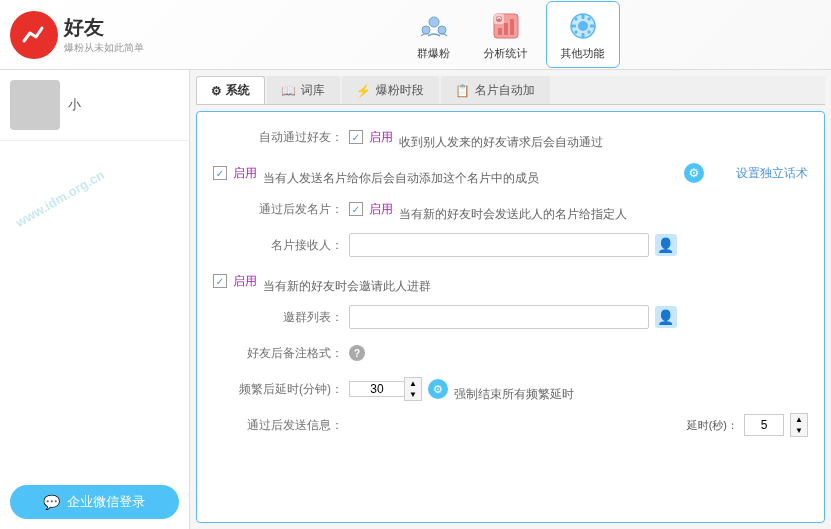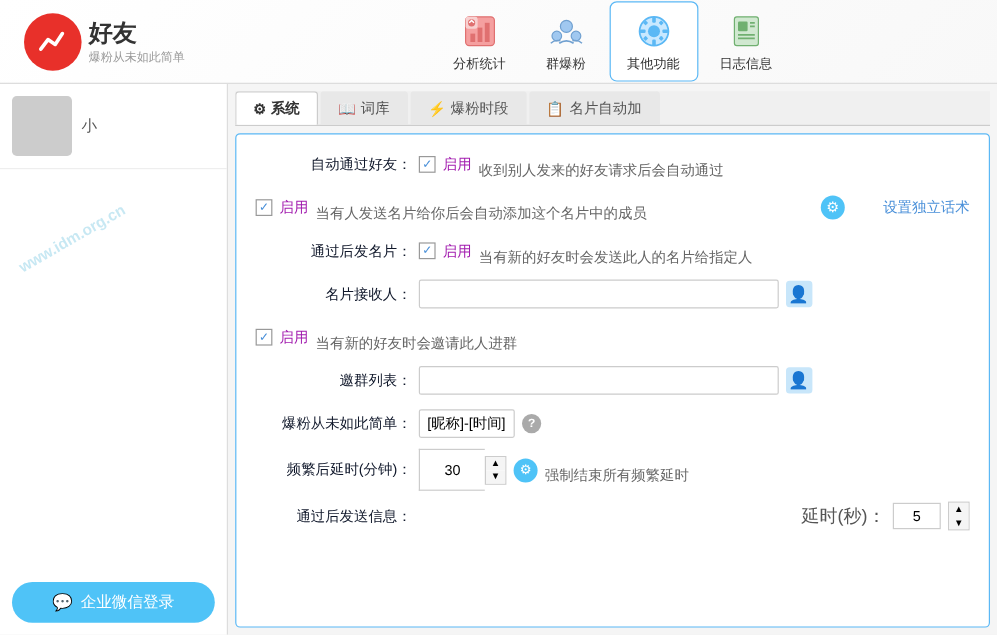--- a/index.html
+++ b/index.html
@@ -5,21 +5,21 @@
     * { box-sizing: border-box; margin: 0; padding: 0; }
     body { font-family: 'Microsoft YaHei', SimHei, sans-serif; font-size: 12px; background: #f0f0f0; width: 831px; height: 529px; overflow: hidden; }
 
     
     .title-bar {
       background: linear-gradient(135deg, #fff 0%, #f8f8f8 100%);
       height: 70px;
       display: flex;
       align-items: center;
       border-bottom: 1px solid #ddd;
-      padding: 0 20px;
+      padding: 0 10px;
     }
     .logo-area {
       display: flex;
       align-items: center;
       width: 190px;
       flex-shrink: 0;
     }
     .logo-icon {
       width: 48px;
       height: 48px;
@@ -164,21 +164,21 @@
       display: flex;
       align-items: center;
       min-height: 30px;
       margin-bottom: 6px;
       gap: 6px;
     }
     .form-label {
       width: 130px;
       text-align: right;
       flex-shrink: 0;
-      color: #0f172a;
+      color: #737373;
       font-size: 12px;
     }
     .form-content {
       display: flex;
       align-items: center;
       gap: 6px;
       flex: 1;
     }
     .checkbox-enabled {
       width: 14px; height: 14px;
@@ -215,21 +215,21 @@
       font-size: 14px;
       cursor: pointer;
     }
 
     .num-input-group {
       display: flex;
       align-items: center;
     }
     .num-input {
       width: 55px;
-      height: 35px;
+      height: 16px;
       border: 1px solid #ccc;
       border-right: none;
       text-align: center;
       font-size: 12px;
       outline: none;
     }
     .num-spinner {
       display: flex;
       flex-direction: column;
       border: 1px solid #ccc;
@@ -256,21 +256,21 @@
       gap: 3px;
       margin-left: 28px;
     }
 
     .delay-group {
       display: flex;
       align-items: center;
       gap: 6px;
       margin-left: auto;
     }
-    .delay-label { color: #555; font-size: 15px; }
+    .delay-label { color: #555; font-size: 11px; }
     .delay-input {
       width: 40px;
       height: 22px;
       border: 1px solid #ccc;
       text-align: center;
       font-size: 12px;
       outline: none;
     }
   </style>
 </head>
@@ -283,48 +283,48 @@
         <polyline points="4,20 10,12 16,16 22,7" stroke="white" stroke-width="3" fill="none" stroke-linecap="round" stroke-linejoin="round"></polyline>
       </svg>
     </div>
     <div class="logo-text">
       <span class="logo-title">好友</span>
       <span class="logo-subtitle">爆粉从未如此简单</span>
     </div>
   </div>
 
   <div class="nav-icons">
+
+    <div class="nav-item">
+      <div class="nav-item-icon">
+        <svg width="32" height="32" viewBox="0 0 32 32">
+          <circle cx="16" cy="12" r="5" fill="#a0c8f0" stroke="#70a0d0" stroke-width="1"></circle>
+          <circle cx="8" cy="20" r="4" fill="#a0c8f0" stroke="#70a0d0" stroke-width="1"></circle>
+          <circle cx="24" cy="20" r="4" fill="#a0c8f0" stroke="#70a0d0" stroke-width="1"></circle>
+          <path d="M10 26 Q16 22 22 26" stroke="#70a0d0" stroke-width="1.5" fill="none"></path>
+          <path d="M3 26 Q6 23 11 24" stroke="#70a0d0" stroke-width="1.2" fill="none"></path>
+          <path d="M21 24 Q26 23 29 26" stroke="#70a0d0" stroke-width="1.2" fill="none"></path>
+        </svg>
+      </div>
+      <span class="nav-item-label">群爆粉</span>
+    </div>
 
     <div class="nav-item">
       <div class="nav-item-icon">
         <svg width="32" height="32" viewBox="0 0 32 32">
           <rect x="4" y="4" width="24" height="24" rx="3" fill="#f5a0a0" stroke="#e07070" stroke-width="1"></rect>
           <rect x="8" y="18" width="4" height="7" fill="#e07070"></rect>
           <rect x="14" y="13" width="4" height="12" fill="#e07070"></rect>
           <rect x="20" y="9" width="4" height="16" fill="#e07070"></rect>
           <rect x="4" y="4" width="10" height="10" rx="2" fill="#f8d0d0"></rect>
           <circle cx="9" cy="9" r="3" fill="#e07070"></circle>
           <polyline points="7,9 9,7 11,9" fill="none" stroke="white" stroke-width="1.2"></polyline>
         </svg>
       </div>
       <span class="nav-item-label">分析统计</span>
-    </div>
-
-    <div class="nav-item">
-      <div class="nav-item-icon">
-        <svg width="32" height="32" viewBox="0 0 32 32">
-          <circle cx="16" cy="12" r="5" fill="#a0c8f0" stroke="#70a0d0" stroke-width="1"></circle>
-          <circle cx="8" cy="20" r="4" fill="#a0c8f0" stroke="#70a0d0" stroke-width="1"></circle>
-          <circle cx="24" cy="20" r="4" fill="#a0c8f0" stroke="#70a0d0" stroke-width="1"></circle>
-          <path d="M10 26 Q16 22 22 26" stroke="#70a0d0" stroke-width="1.5" fill="none"></path>
-          <path d="M3 26 Q6 23 11 24" stroke="#70a0d0" stroke-width="1.2" fill="none"></path>
-          <path d="M21 24 Q26 23 29 26" stroke="#70a0d0" stroke-width="1.2" fill="none"></path>
-        </svg>
-      </div>
-      <span class="nav-item-label">群爆粉</span>
     </div>
 
 
     <div class="nav-item active">
       <div class="nav-item-icon">
         <svg width="32" height="32" viewBox="0 0 32 32">
           <circle cx="16" cy="16" r="12" fill="#c8e8ff" stroke="#5bb8f5" stroke-width="1.5"></circle>
           <circle cx="16" cy="16" r="5" fill="#5bb8f5"></circle>
           <rect x="14.5" y="4" width="3" height="5" rx="1" fill="#5bb8f5"></rect>
           <rect x="14.5" y="23" width="3" height="5" rx="1" fill="#5bb8f5"></rect>
@@ -332,33 +332,20 @@
           <rect x="23" y="14.5" width="5" height="3" rx="1" fill="#5bb8f5"></rect>
           <rect x="7.5" y="7.5" width="3" height="3" rx="0.5" fill="#5bb8f5" transform="rotate(45 9 9)"></rect>
           <rect x="20.5" y="7.5" width="3" height="3" rx="0.5" fill="#5bb8f5" transform="rotate(45 22 9)"></rect>
           <rect x="7.5" y="20.5" width="3" height="3" rx="0.5" fill="#5bb8f5" transform="rotate(45 9 22)"></rect>
           <rect x="20.5" y="20.5" width="3" height="3" rx="0.5" fill="#5bb8f5" transform="rotate(45 22 22)"></rect>
         </svg>
       </div>
       <span class="nav-item-label">其他功能</span>
     </div>
 
-    <div class="nav-item">
-      <div class="nav-item-icon">
-        <svg width="32" height="32" viewBox="0 0 32 32">
-          <rect x="6" y="4" width="20" height="24" rx="2" fill="#d0e8d0" stroke="#70b070" stroke-width="1"></rect>
-          <rect x="9" y="8" width="8" height="8" rx="1" fill="#70b070"></rect>
-          <line x1="9" y1="19" x2="23" y2="19" stroke="#70b070" stroke-width="1.5"></line>
-          <line x1="9" y1="22" x2="23" y2="22" stroke="#70b070" stroke-width="1.5"></line>
-          <line x1="19" y1="9" x2="23" y2="9" stroke="#70b070" stroke-width="1.5"></line>
-          <line x1="19" y1="12" x2="23" y2="12" stroke="#70b070" stroke-width="1.5"></line>
-        </svg>
-      </div>
-      <span class="nav-item-label">日志信息</span>
-    </div>
   </div>
 </div>
 
 <div class="main-layout">
 
   <div class="sidebar">
     <div class="sidebar-avatar-area">
       <div class="avatar-box"></div>
       <span class="sidebar-name">小</span>
     </div>
@@ -445,23 +432,22 @@
 
       <div class="form-row">
         <span class="form-label">邀群列表：</span>
         <div class="form-content">
           <input type="text" class="text-input wide" value="" style="">
           <div class="icon-person">👤</div>
         </div>
       </div>
 
       <div class="form-row">
-        <span class="form-label">爆粉从未如此简单：</span>
-        <div class="form-content">
-          <input type="text" class="text-input medium" value="[昵称]-[时间]" style="">
+        <span class="form-label">好友后备注格式：</span>
+        <div class="form-content">
           <span style="width:16px;height:16px;background:#aaa;border-radius:50%;display:inline-flex;align-items:center;justify-content:center;color:#fff;font-size:10px;font-weight:bold;cursor:default;">?</span>
         </div>
       </div>
 
       <div class="form-row">
         <span class="form-label">频繁后延时(分钟)：</span>
         <div class="form-content">
           <div class="num-input-group">
             <input type="text" class="num-input" value="30" style="">
             <div class="num-spinner">

